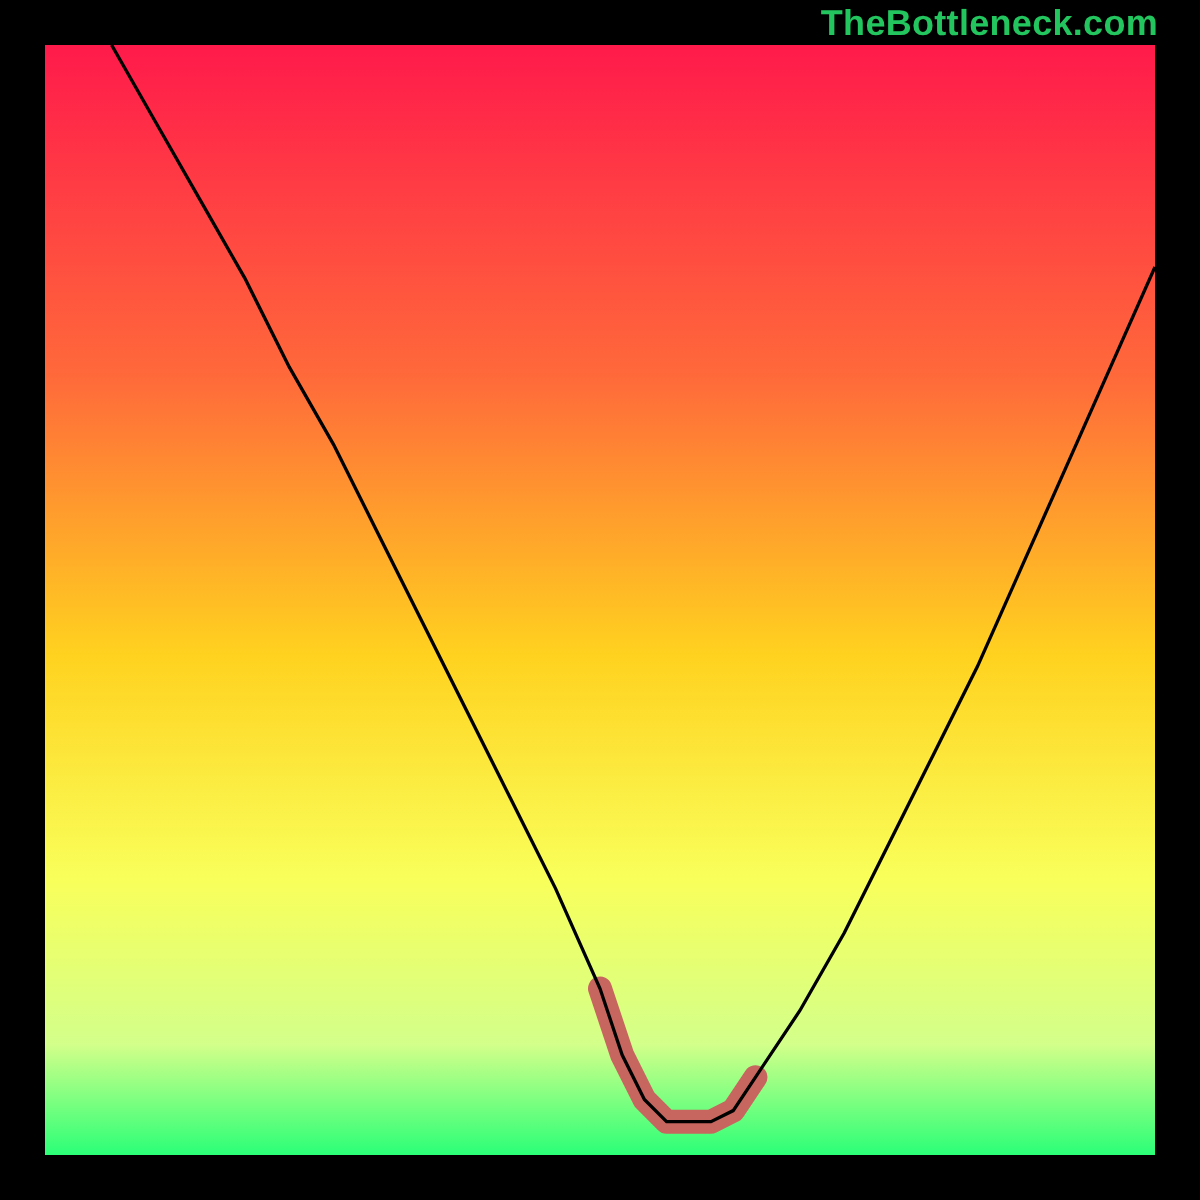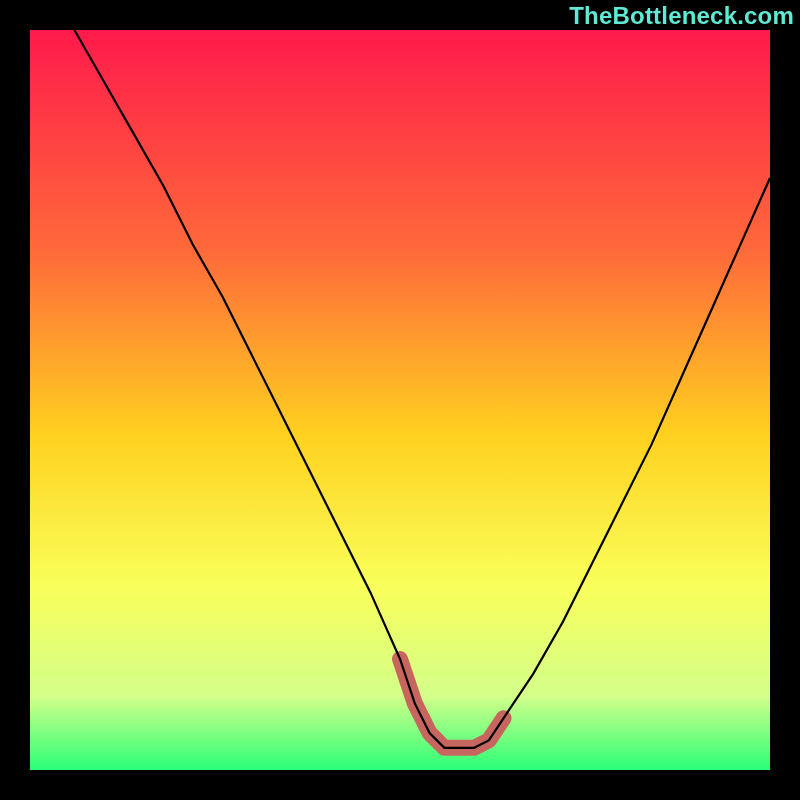--- a/index.html
+++ b/index.html
@@ -13,22 +13,22 @@
   }
   .frame {
     position: relative;
     width: 800px;
     height: 800px;
     background: #000;
   }
   .attribution {
     position: absolute;
     top: 2px;
-    right: 6px;
-    color: #5eead4;
+    right: 28px;
+    color: #22c55e;
     font-size: 24px;
     font-weight: 600;
     letter-spacing: 0.2px;
   }
   .plot-area {
     position: absolute;
     left: 30px;
     top: 30px;
     width: 740px;
     height: 740px;

